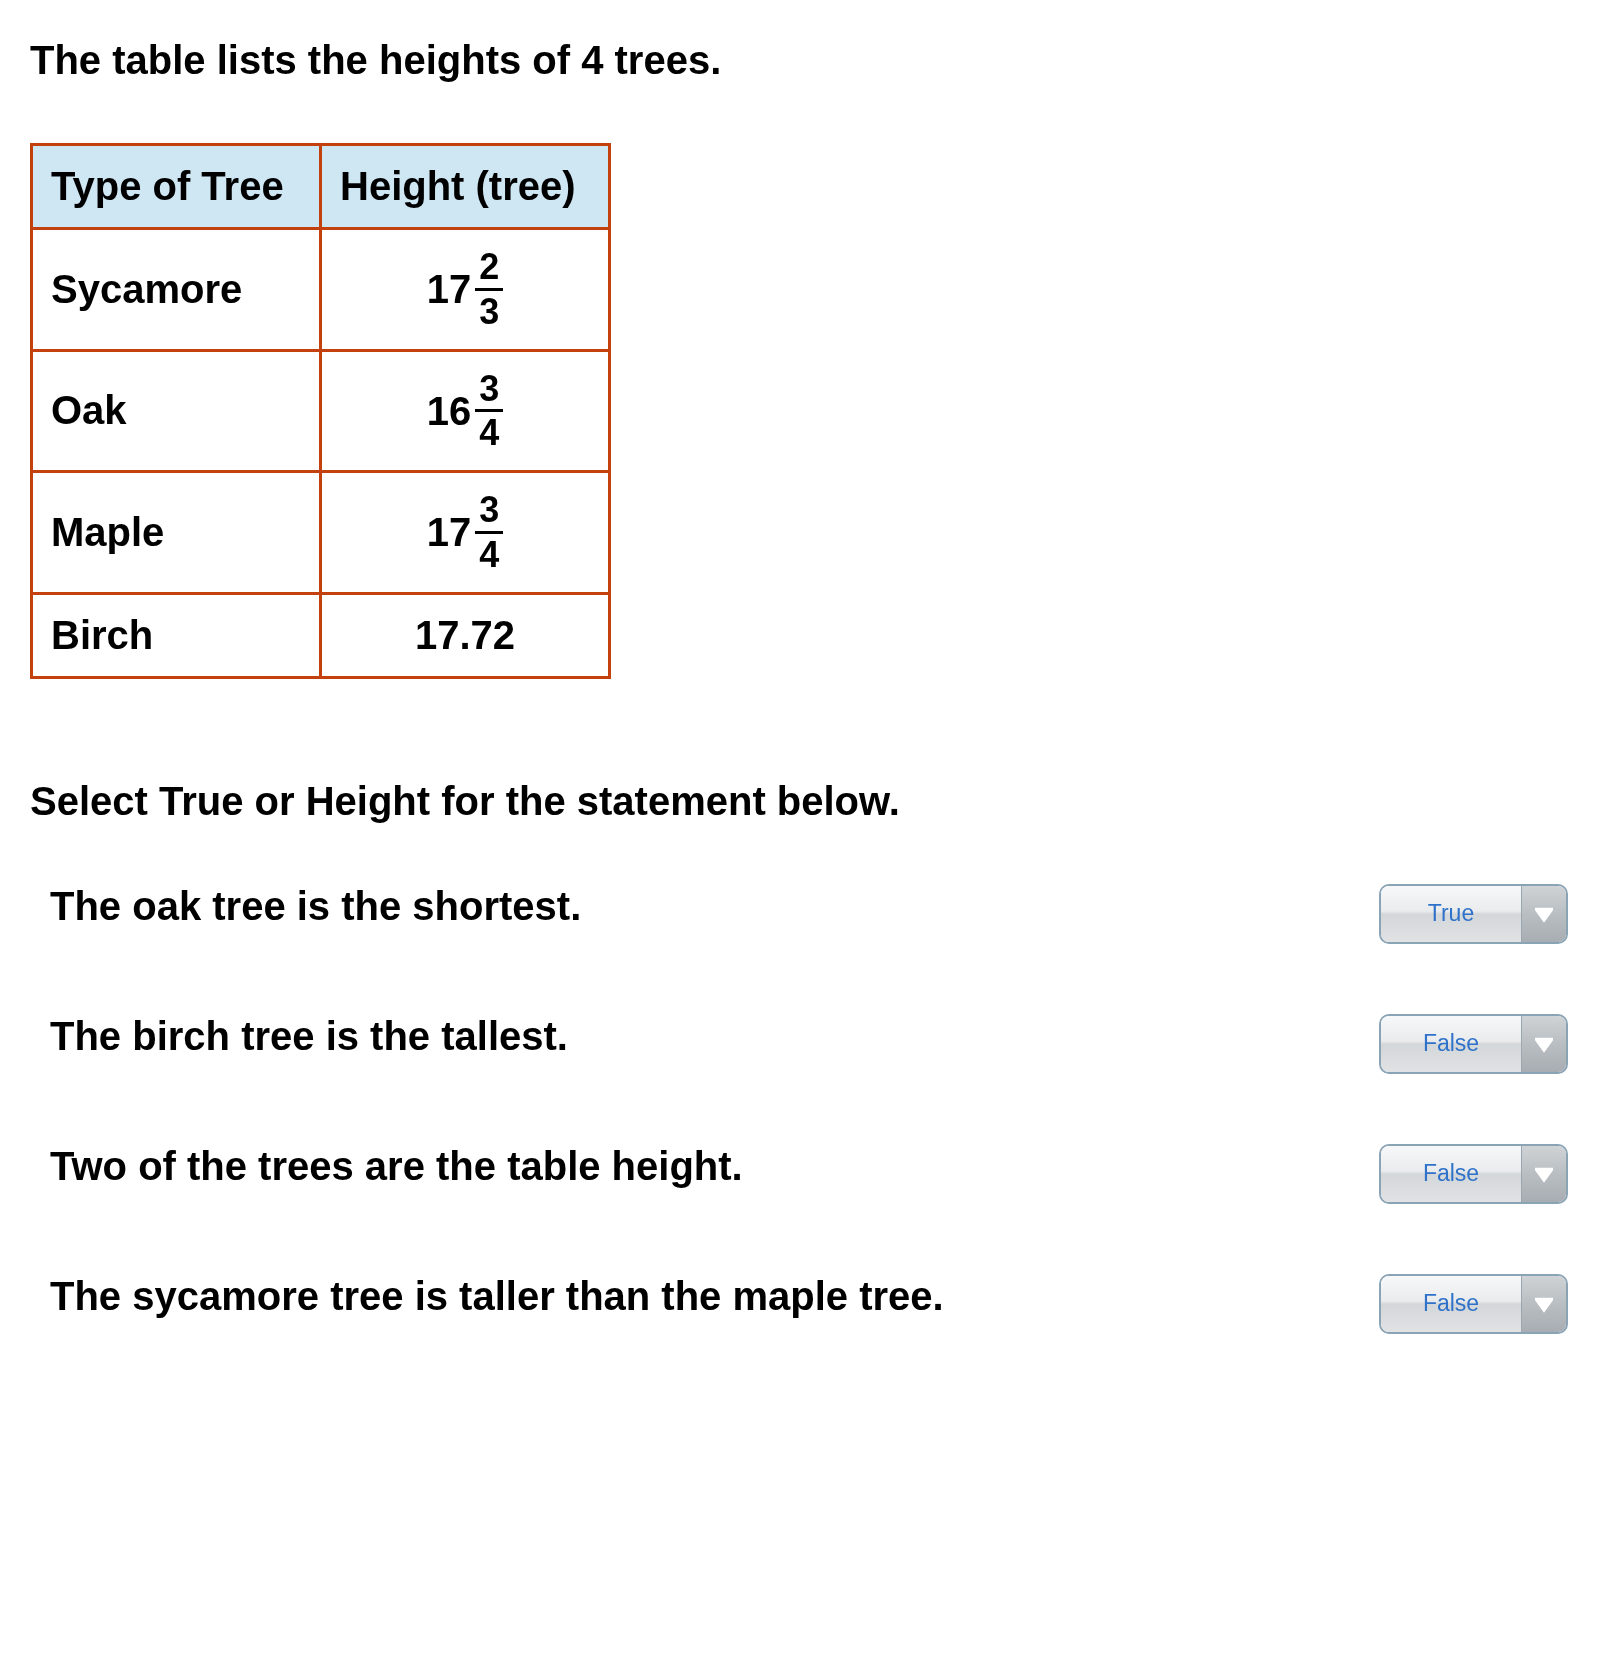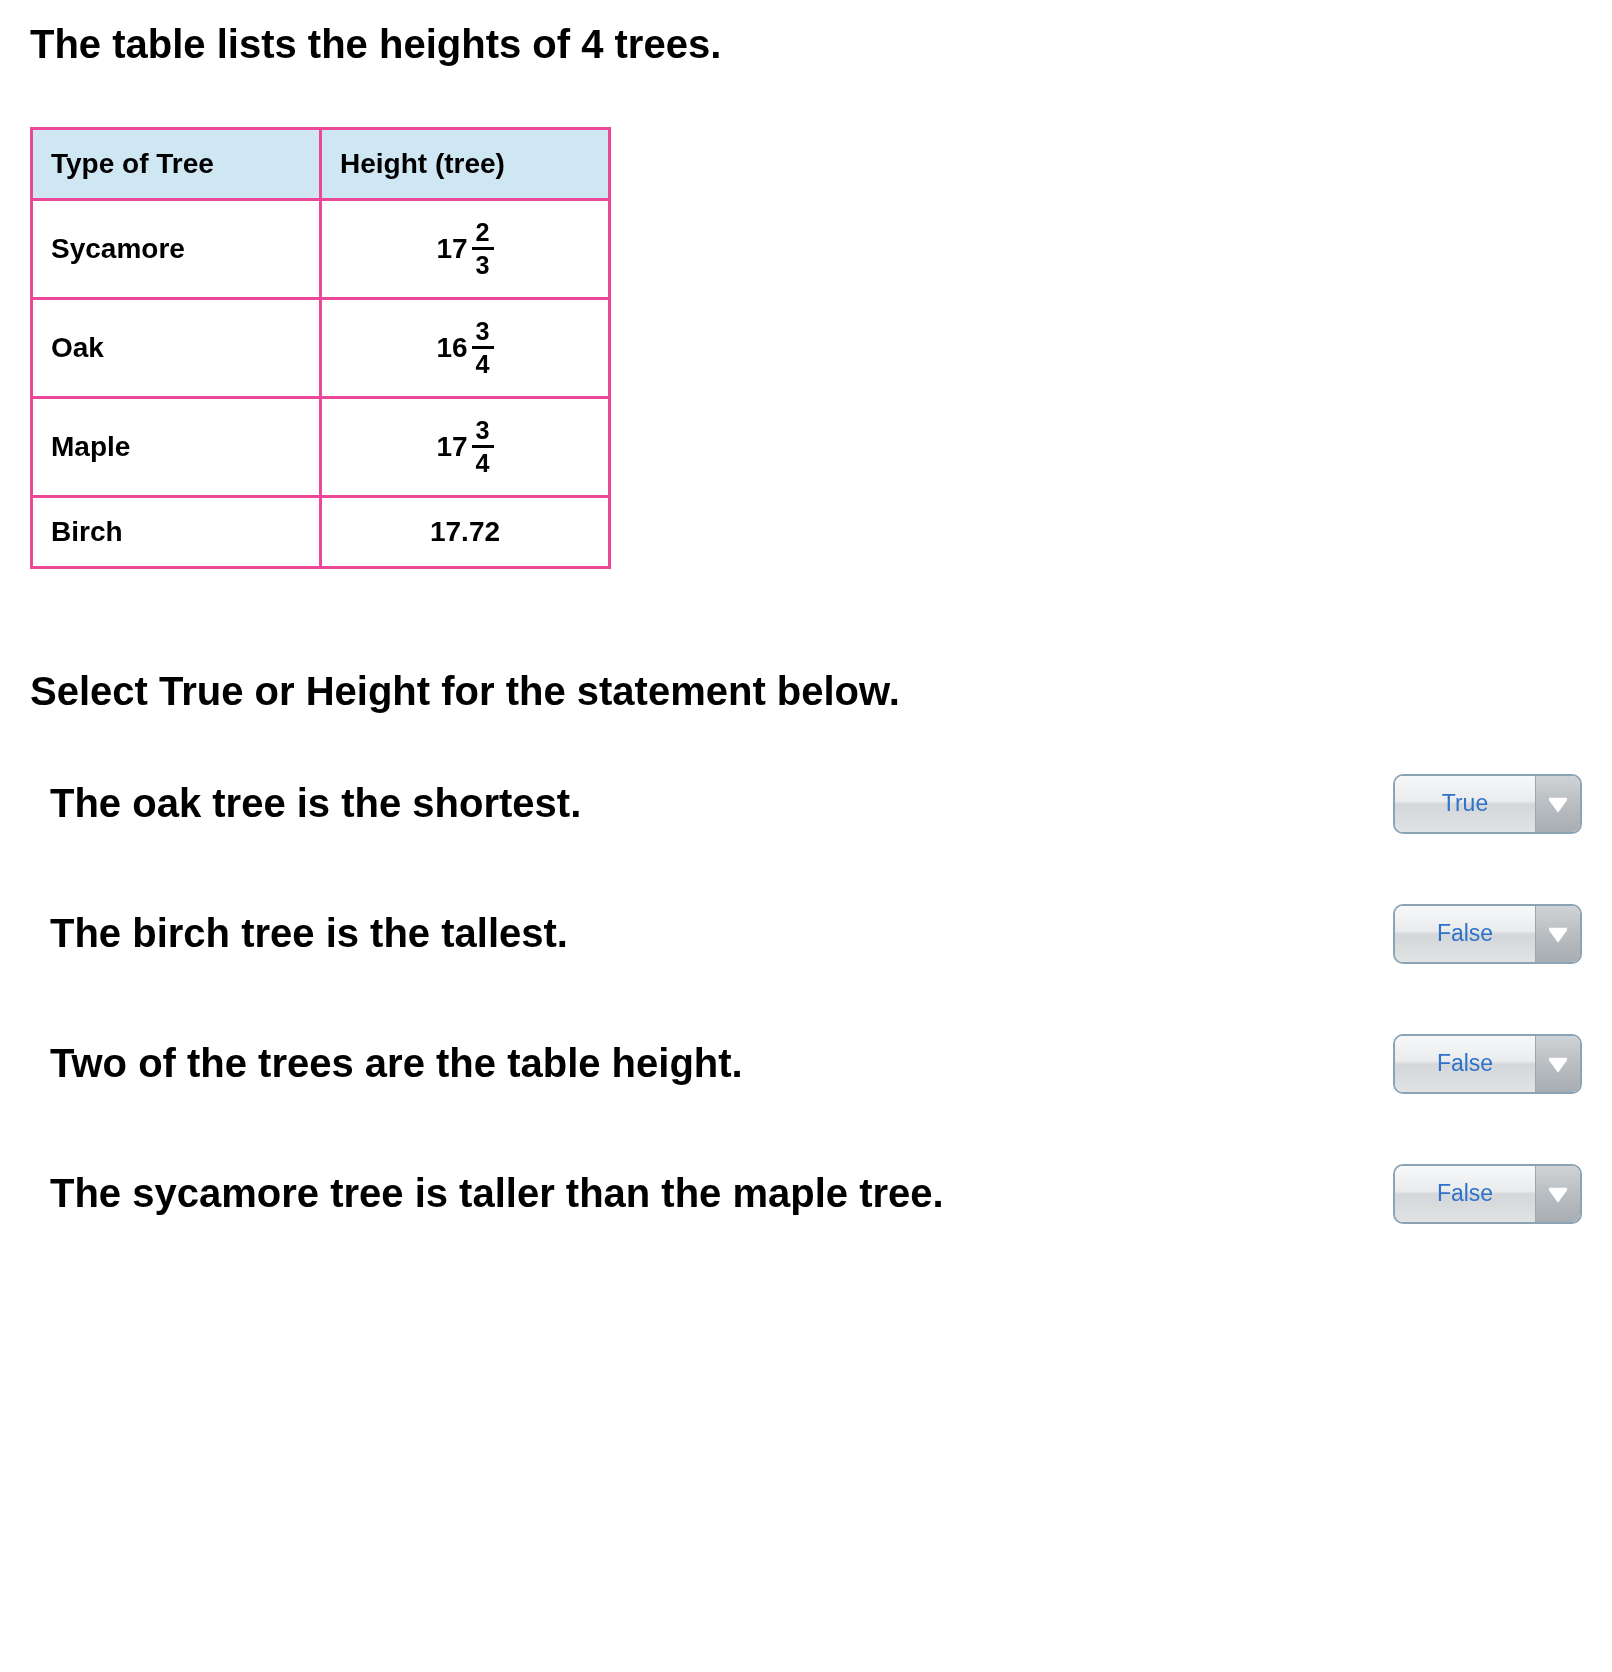--- a/index.html
+++ b/index.html
@@ -4,36 +4,36 @@
 <style>
   html, body {
     margin: 0;
     padding: 0;
     background: #ffffff;
     font-family: "Lucida Grande", "Segoe UI", Arial, sans-serif;
   }
   .page {
     width: 1612px;
     box-sizing: border-box;
-    padding: 22px 30px 40px 30px;
+    padding: 38px 30px 40px 30px;
     font-size: 40px;
     color: #000;
   }
   .intro {
     font-weight: 700;
     margin: 0 0 60px 0;
   }
   table.data {
     border-collapse: collapse;
     margin: 0 0 100px 0;
   }
   table.data th, table.data td {
-    border: 3px solid #ec4899;
+    border: 3px solid #c2410c;
     padding: 18px 18px;
-    font-size: 28px;
+    font-size: 40px;
   }
   table.data th {
     background: #cfe6f3;
     font-weight: 700;
     text-align: left;
     white-space: nowrap;
   }
   table.data td.tree {
     font-weight: 700;
     text-align: left;
@@ -73,23 +73,22 @@
   }
   .prompt {
     font-weight: 700;
     margin: 0 0 60px 0;
   }
   .statements {
     padding-left: 20px;
   }
   .stmt-row {
     display: flex;
-    align-items: center;
     justify-content: space-between;
-    margin: 0 0 70px 0;
+    margin: 0 14px 70px 0;
   }
   .stmt-row:last-child { margin-bottom: 0; gap: 20px; }
   .stmt-text {
     font-weight: 700;
   }
   .dd {
     display: inline-flex;
     align-items: stretch;
     border: 2px solid #8aa3b5;
     border-radius: 10px;

